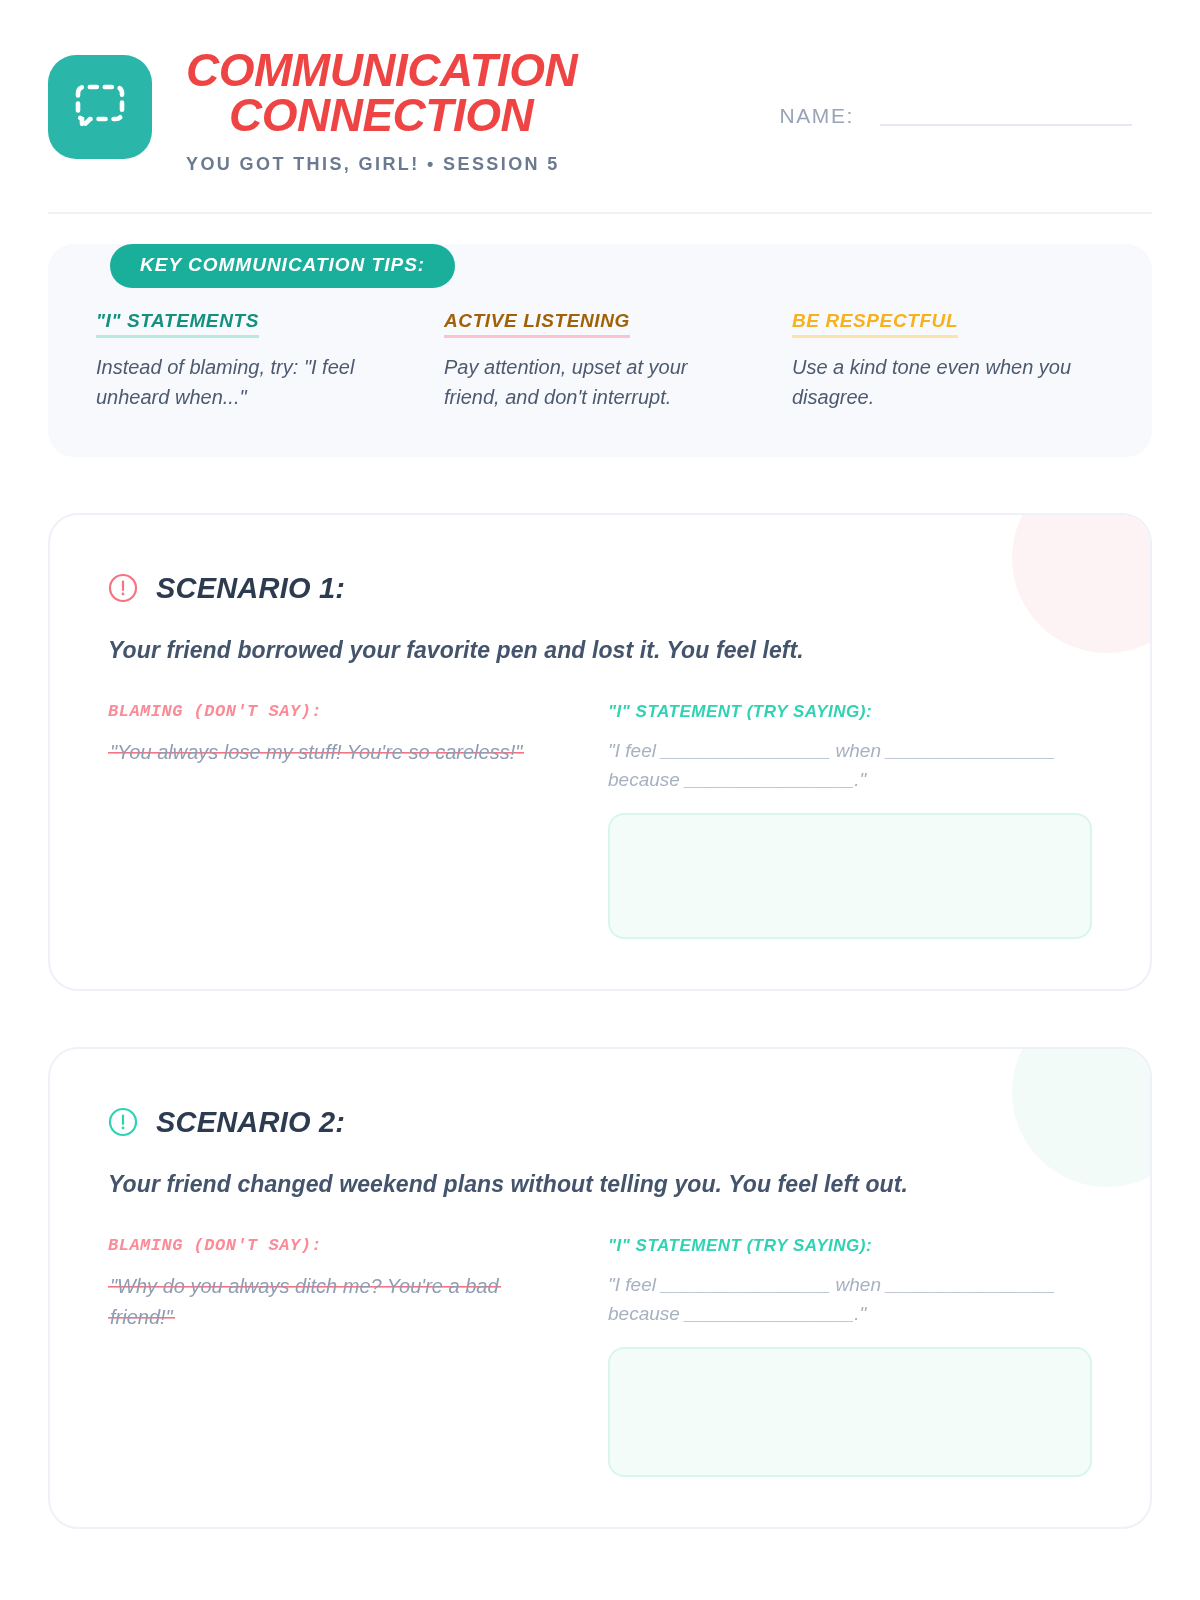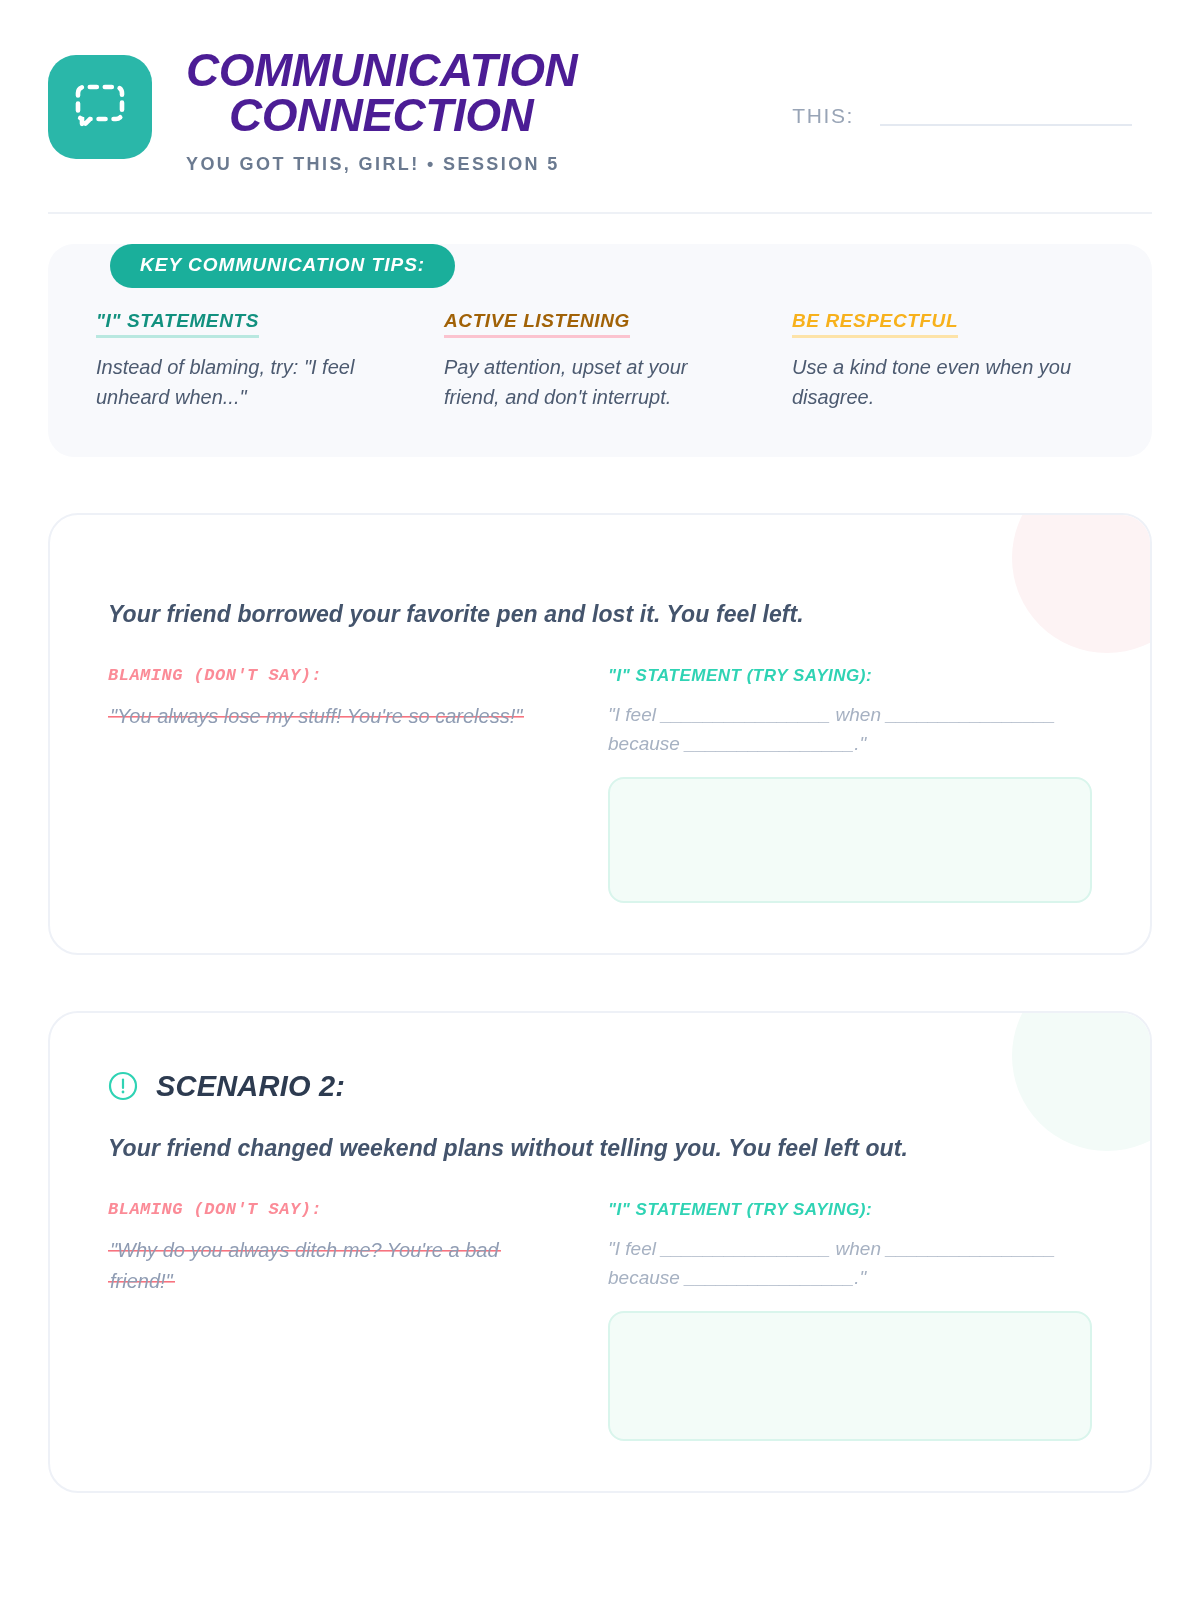--- a/index.html
+++ b/index.html
@@ -41,21 +41,21 @@
   .logo-tile svg { position: absolute; left: 22px; top: 24px; }
 
   .title-block { margin-left: 34px; flex: 0 0 auto; }
 
   .wordmark {
     font-size: 46px;
     font-weight: 700;
     font-style: italic;
     letter-spacing: -0.5px;
     line-height: 0.98;
-    color: #4c1d95;
+    color: #ef4444;
     text-transform: uppercase;
   }
   .wordmark .l2 { display: block; margin-left: 43px; }
 
   .subtitle {
     margin-top: 16px;
     font-size: 18px;
     font-weight: 700;
     letter-spacing: 2.4px;
     color: #6b7a90;
@@ -266,21 +266,21 @@
 
     <div class="title-block">
       <div class="wordmark">
         <span class="l1">COMMUNICATION</span>
         <span class="l2">CONNECTION</span>
       </div>
       <div class="subtitle">YOU GOT THIS, GIRL! • SESSION 5</div>
     </div>
 
     <div class="name-area">
-      <div class="name-label">THIS:</div>
+      <div class="name-label">NAME:</div>
       <div class="name-line"></div>
     </div>
   </div>
 
   <div class="header-rule"></div>
 
   <div class="tips-wrap">
     <div class="tips-pill">KEY COMMUNICATION TIPS:</div>
 
     <div class="tips-card">
@@ -299,20 +299,30 @@
         <div class="tip-title t-gold">BE RESPECTFUL</div>
         <div class="tip-body">Use a kind tone even when you disagree.</div>
       </div>
 
     </div>
   </div>
 
   <div class="scenario">
     <div class="corner-blob blob-pink"></div>
 
+    <div class="scenario-head">
+      <span class="warn-icon">
+        <svg width="30" height="30" viewBox="0 0 30 30" fill="none">
+          <circle cx="15" cy="15" r="13" stroke="#f7737f" stroke-width="2.2"></circle>
+          <line x1="15" y1="8.5" x2="15" y2="17" stroke="#f7737f" stroke-width="2.2" stroke-linecap="round"></line>
+          <circle cx="15" cy="21" r="1.4" fill="#f7737f"></circle>
+        </svg>
+      </span>
+      <span class="scenario-title">SCENARIO 1:</span>
+    </div>
 
     <div class="scenario-desc">Your friend borrowed your favorite pen and lost it. You feel left.</div>
 
     <div class="cols">
       <div class="col-left">
         <div class="col-label label-blame">BLAMING (DON'T SAY):</div>
         <div class="blame-text"><span class="strike">"You always lose my stuff! You're so careless!"</span></div>
       </div>
 
       <div class="col-right">

